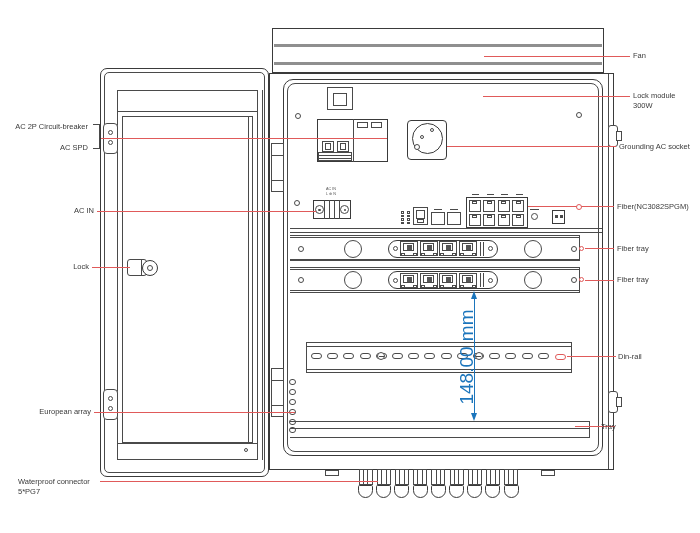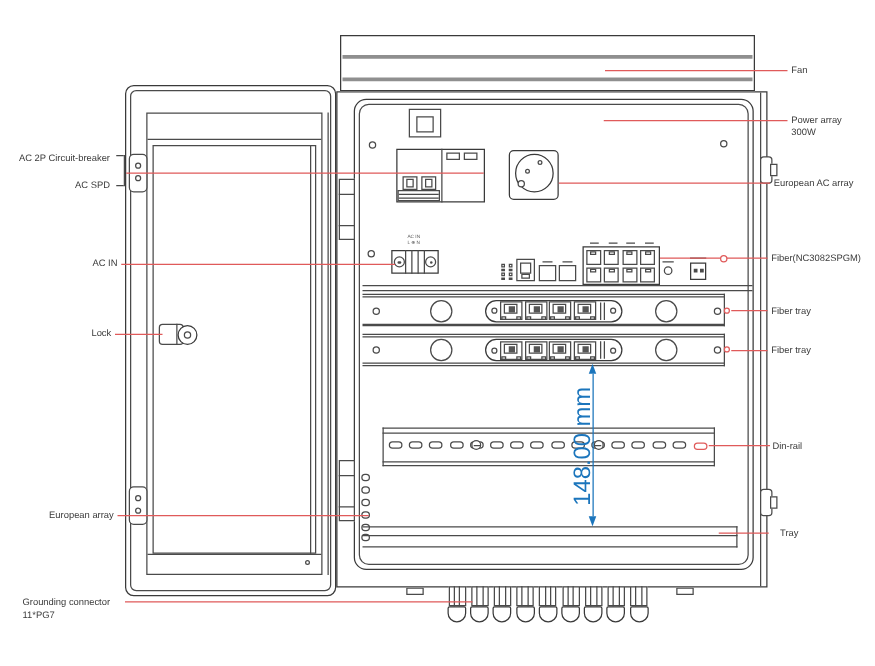--- a/index.html
+++ b/index.html
@@ -346,29 +346,29 @@
     <div class="a blue" style="left:401px;top:347px;width:130px;height:20px;text-align:center;font-size:19px;transform:rotate(-90deg);z-index:6">148.00 mm</div>
   </div>
 
   <div id="labels">
     <div class="a lbl" style="right:612px;top:121.5px">AC 2P Circuit-breaker</div>
     <div class="a lbl" style="right:612px;top:143px">AC SPD</div>
     <div class="a lbl" style="right:606px;top:206px">AC IN</div>
     <div class="a lbl" style="right:611px;top:262px">Lock</div>
     <div class="a lbl" style="right:609px;top:407px">European array</div>
     <div class="a lbl" style="left:18px;top:476.5px">
-      <div>Grounding connector</div>
-      <div>11*PG7</div>
+      <div>Waterproof connector</div>
+      <div>5*PG7</div>
     </div>
     <div class="a lbl" style="left:633px;top:51px">Fan</div>
     <div class="a lbl" style="left:633px;top:90.5px">
-      <div>Power array</div>
+      <div>Lock module</div>
       <div>300W</div>
     </div>
-    <div class="a lbl" style="left:619px;top:141.5px">European AC array</div>
+    <div class="a lbl" style="left:619px;top:141.5px">Grounding AC socket</div>
     <div class="a lbl" style="left:617px;top:201.5px">Fiber(NC3082SPGM)</div>
     <div class="a lbl" style="left:617px;top:243.5px">Fiber tray</div>
     <div class="a lbl" style="left:617px;top:275px">Fiber tray</div>
     <div class="a lbl" style="left:618px;top:351.5px">Din-rail</div>
-    <div class="a lbl" style="left:624px;top:421.5px">Tray</div>
+    <div class="a lbl" style="left:601px;top:421.5px">Tray</div>
   </div>
 
 </div>
 
 </body></html>

